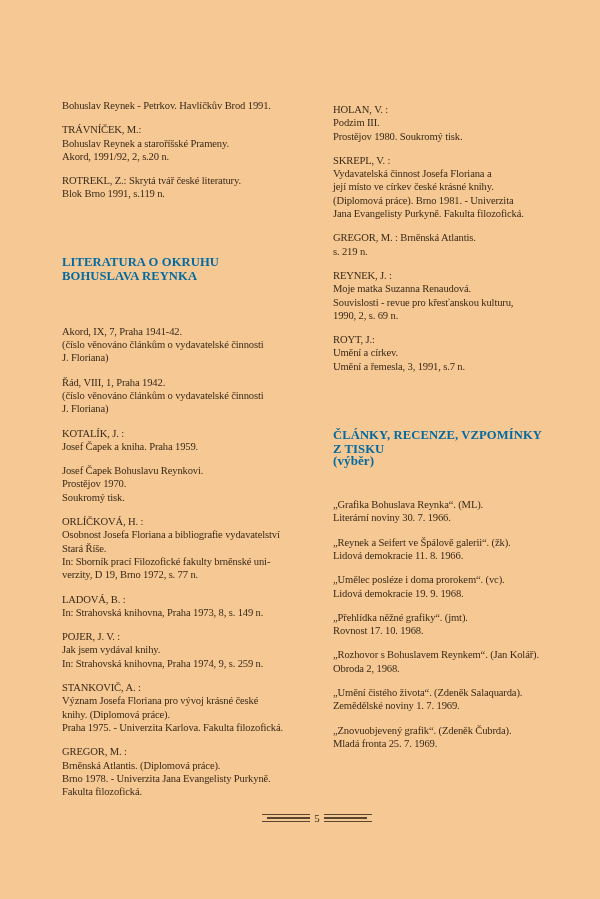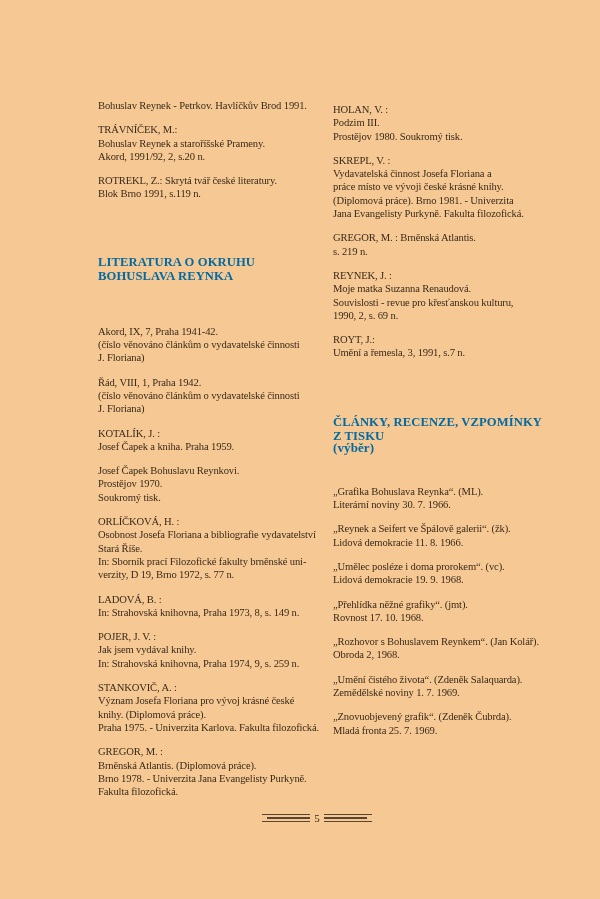--- a/index.html
+++ b/index.html
@@ -5,21 +5,21 @@
     html, body { margin: 0; padding: 0; }
     body {
       width: 600px; height: 899px; overflow: hidden;
       background: #f5c993;
       font-family: "Liberation Serif", "DejaVu Serif", serif;
       color: #3a2a1a;
       position: relative;
     }
     .page { position: absolute; left: 0; top: 0; width: 600px; height: 899px; background: #f6c994; }
     .col { position: absolute; font-size: 10.6px; line-height: 13.3px; letter-spacing: -0.15px; }
-    .col-left { left: 62px; top: 99px; width: 260px; margin-left: 36px; }
+    .col-left { left: 62px; top: 99px; width: 260px; }
     .col-right { left: 333px; top: 103px; width: 250px; }
     .entry { margin: 0 0 11px 0; }
     .entry .line { display: block; white-space: nowrap; }
     .heading {
       font-weight: bold; font-size: 12.6px; line-height: 14px; letter-spacing: 0.1px;
       color: #0369a1; white-space: nowrap;
     }
     .heading .line { display: block; }
     .sub { font-weight: bold; font-size: 13px; line-height: 9px; display: block; }
     .gap-lit-h { height: 43px; }
@@ -118,36 +118,37 @@
   <div class="col col-right">
     <div>
       <div class="entry">
         <span class="line">HOLAN, V. :</span>
         <span class="line">Podzim III.</span>
         <span class="line">Prostějov 1980. Soukromý tisk.</span>
       </div>
       <div class="entry">
         <span class="line">SKREPL, V. :</span>
         <span class="line">Vydavatelská činnost Josefa Floriana a</span>
-        <span class="line">práce místo ve vývoji české krásné knihy.</span>
+        <span class="line">její místo ve církev české krásné knihy.</span>
         <span class="line">(Diplomová práce). Brno 1981. - Univerzita</span>
         <span class="line">Jana Evangelisty Purkyně. Fakulta filozofická.</span>
       </div>
       <div class="entry">
         <span class="line">GREGOR, M. : Brněnská Atlantis.</span>
         <span class="line">s. 219 n.</span>
       </div>
       <div class="entry">
         <span class="line">REYNEK, J. :</span>
         <span class="line">Moje matka Suzanna Renaudová.</span>
         <span class="line">Souvislosti - revue pro křesťanskou kulturu,</span>
         <span class="line">1990, 2, s. 69 n.</span>
       </div>
       <div class="entry">
         <span class="line">ROYT, J.:</span>
+        <span class="line">Umění a církev.</span>
         <span class="line">Umění a řemesla, 3, 1991, s.7 n.</span>
       </div>
     </div>
 
     <div class="gap-clanky"></div>
     <div class="heading">
       <span class="line">ČLÁNKY, RECENZE, VZPOMÍNKY</span>
       <span class="line">Z TISKU</span>
       <span class="sub">(výběr)</span>
     </div>

